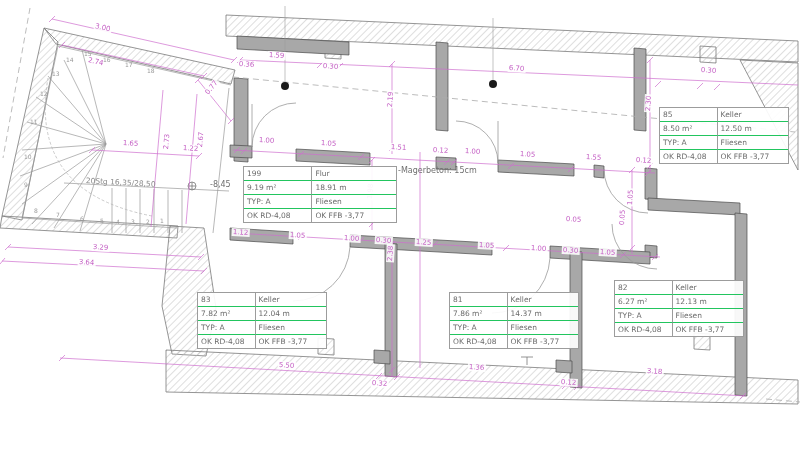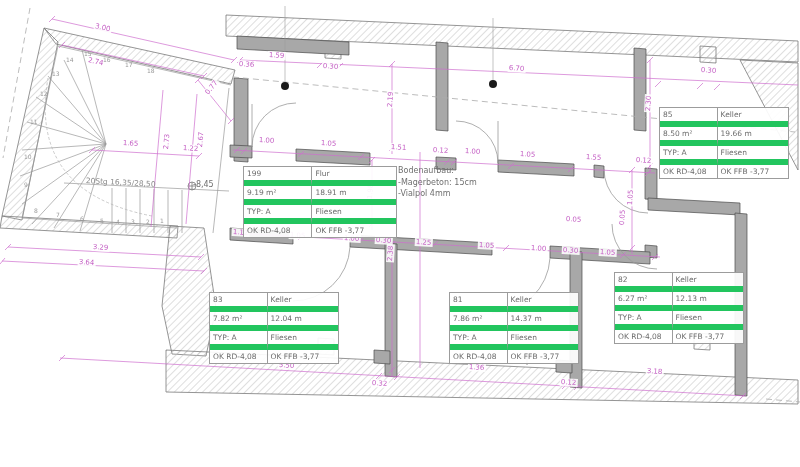--- a/index.html
+++ b/index.html
@@ -6,21 +6,21 @@
   .canvas{position:relative;width:800px;height:467px;background:#fff;overflow:hidden;
           font-family:"DejaVu Sans",sans-serif;}
   .canvas svg{position:absolute;left:0;top:0;}
   #annot{position:absolute;left:0;top:0;width:800px;height:467px;}
   .dim{position:absolute;font-size:7px;color:#c45fc4;background:rgba(255,255,255,.88);
        padding:0 1px;white-space:nowrap;transform-origin:0 0;line-height:8px;}
   .tread{position:absolute;font-size:6px;color:#9a9a9a;line-height:6px;}
   .rtable{position:absolute;display:grid;grid-template-columns:45% 55%;
           background:rgba(255,255,255,.92);border:1px solid #9c9c9c;
           font-size:7.5px;color:#6b6b6b;}
-  .tc{padding:1px 3px;border-bottom:6px solid #22c55e;height:11px;line-height:11px;
+  .tc{padding:1px 3px;border-bottom:1px solid #22c55e;height:11px;line-height:11px;
       overflow:hidden;white-space:nowrap;}
   .tc:nth-child(odd){border-right:1px solid #9c9c9c;}
   .tc:nth-child(7),.tc:nth-child(8){border-bottom:none;}
   .notes{position:absolute;font-size:8px;color:#6f6f6f;line-height:11.5px;white-space:nowrap;}
   .stairnote{position:absolute;font-size:7.5px;color:#8a8a8a;transform:rotate(3deg);
              transform-origin:0 0;white-space:nowrap;}
   .levelmark{position:absolute;font-size:8px;color:#6e6e6e;white-space:nowrap;}
 </style>
 </head>
 <body>
@@ -218,56 +218,56 @@
       <span class="tread" style="left: 40px; top: 91px;">12</span>
       <span class="tread" style="left: 52px; top: 71px;">13</span>
       <span class="tread" style="left: 66px; top: 57px;">14</span>
       <span class="tread" style="left: 84px; top: 51px;">15</span>
       <span class="tread" style="left: 103px; top: 57px;">16</span>
       <span class="tread" style="left: 125px; top: 62px;">17</span>
       <span class="tread" style="left: 147px; top: 68px;">18</span>
     </div>
 
 <div class="stairnote" style="left:86px;top:176px">20Stg 16,35/28,50</div>
-<div class="levelmark" style="left:193px;top:180px">-8,45</div>
+<div class="levelmark" style="left:210px;top:180px">-8,45</div>
 
 <div class="rtable" style="left:243px;top:166px;width:152px">
   <div class="tc">199</div>
   <div class="tc">Flur</div>
   <div class="tc">9.19 m²</div>
   <div class="tc">18.91 m</div>
   <div class="tc">TYP: A</div>
   <div class="tc">Fliesen</div>
   <div class="tc">OK RD-4,08</div>
   <div class="tc">OK FFB -3,77</div>
 </div>
 
 <div class="rtable" style="left:659px;top:107px;width:128px">
   <div class="tc">85</div>
   <div class="tc">Keller</div>
   <div class="tc">8.50 m²</div>
-  <div class="tc">19.66 m</div>
-  <div class="tc">TYP: A</div>
-  <div class="tc">Fliesen</div>
-  <div class="tc">OK RD-4,08</div>
-  <div class="tc">OK FFB -3,77</div>
-</div>
-
-<div class="rtable" style="left:614px;top:272px;width:128px">
+  <div class="tc">12.50 m</div>
+  <div class="tc">TYP: A</div>
+  <div class="tc">Fliesen</div>
+  <div class="tc">OK RD-4,08</div>
+  <div class="tc">OK FFB -3,77</div>
+</div>
+
+<div class="rtable" style="left:614px;top:280px;width:128px">
   <div class="tc">82</div>
   <div class="tc">Keller</div>
   <div class="tc">6.27 m²</div>
   <div class="tc">12.13 m</div>
   <div class="tc">TYP: A</div>
   <div class="tc">Fliesen</div>
   <div class="tc">OK RD-4,08</div>
   <div class="tc">OK FFB -3,77</div>
 </div>
 
-<div class="rtable" style="left:209px;top:292px;width:128px">
+<div class="rtable" style="left:197px;top:292px;width:128px">
   <div class="tc">83</div>
   <div class="tc">Keller</div>
   <div class="tc">7.82 m²</div>
   <div class="tc">12.04 m</div>
   <div class="tc">TYP: A</div>
   <div class="tc">Fliesen</div>
   <div class="tc">OK RD-4,08</div>
   <div class="tc">OK FFB -3,77</div>
 </div>
 
@@ -276,18 +276,16 @@
   <div class="tc">Keller</div>
   <div class="tc">7.86 m²</div>
   <div class="tc">14.37 m</div>
   <div class="tc">TYP: A</div>
   <div class="tc">Fliesen</div>
   <div class="tc">OK RD-4,08</div>
   <div class="tc">OK FFB -3,77</div>
 </div>
 
 <div class="notes" style="left:398px;top:165px">
-  <div>Bodenaufbau:</div>
   <div>-Magerbeton: 15cm</div>
-  <div>-Vialpol 4mm</div>
 </div>
 
 </div>
 
 </body></html>

